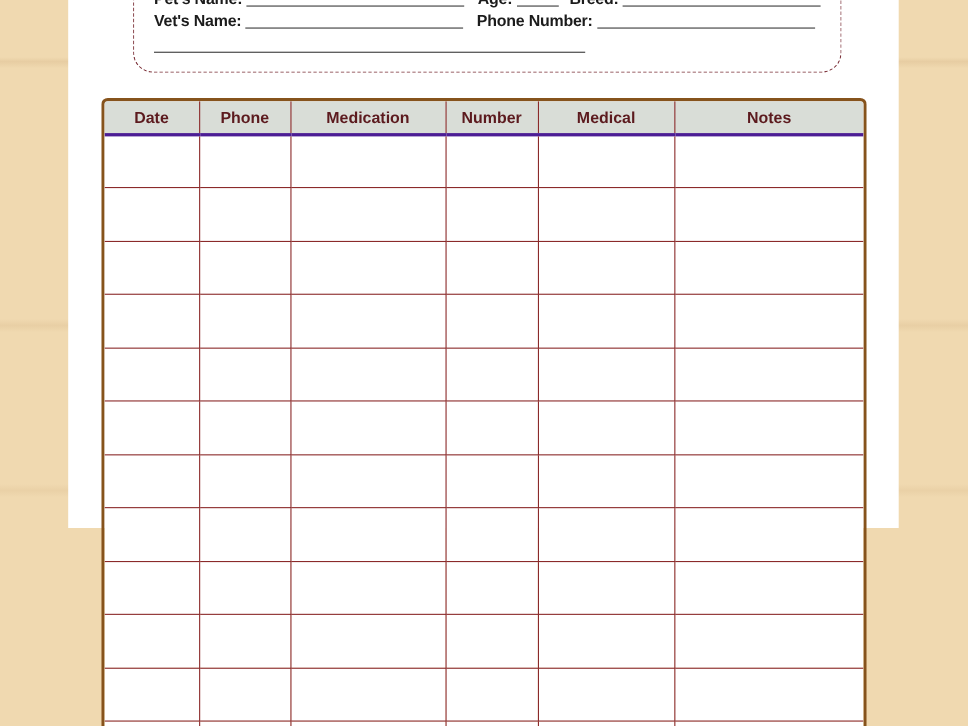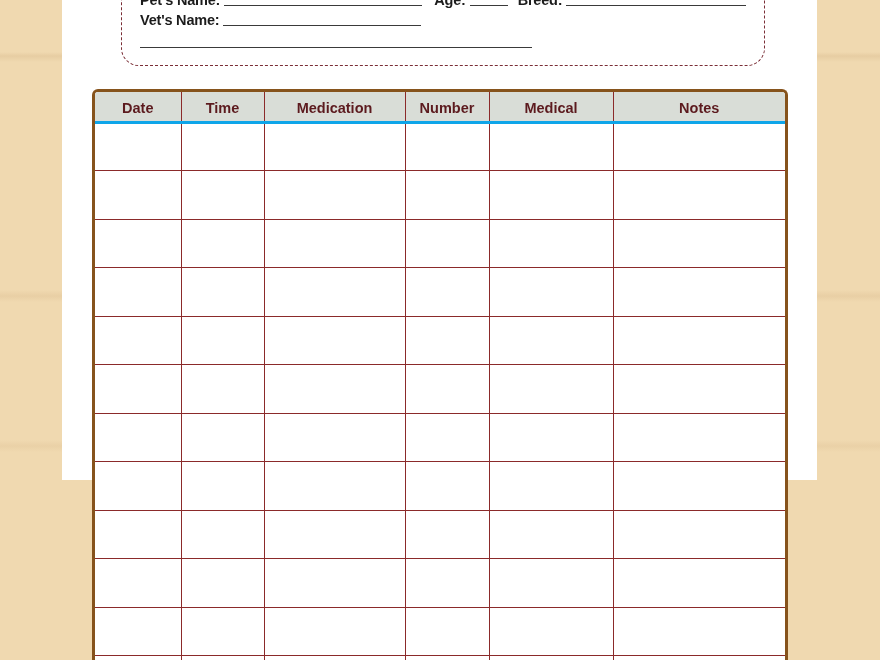--- a/index.html
+++ b/index.html
@@ -55,21 +55,21 @@
     width: 100%;
     table-layout: fixed;
   }
   th {
     background: #d9ddd7;
     color: #5c1a1e;
     font-size: 14.5px;
     font-weight: bold;
     height: 30px;
     border-right: 1.5px solid #8b2a2a;
-    border-bottom: 3px solid #0ea5e9;
+    border-bottom: 3px solid #4c1d95;
     text-align: center;
     vertical-align: middle;
     padding-top: 3px;
   }
   th:last-child { border-right: none; }
   td {
     height: 48.5px;
     border-right: 1.5px solid #8b2a2a;
     border-bottom: 1.5px solid #8b2a2a;
     background: #fff;
@@ -94,20 +94,24 @@
     </div>
     <div class="field" style="margin-left:10px;">
       <span class="field-label">Breed:</span>
       <span class="field-blank" style="width:180px;"></span>
     </div>
   </div>
 
   <div class="info-line" style="top:8px;">
     <div class="field">
       <span class="field-label">Vet's Name:</span>
+      <span class="field-blank" style="width:198px;"></span>
+    </div>
+    <div class="field" style="margin-left:12px;">
+      <span class="field-label">Phone Number:</span>
       <span class="field-blank" style="width:198px;"></span>
     </div>
   </div>
 
   <div class="info-line" style="top:30px;">
     <div class="field">
       <span class="field-blank" style="width:392px;"></span>
     </div>
   </div>
 
@@ -117,21 +121,21 @@
         <col style="width:86px">
         <col style="width:83px">
         <col style="width:141px">
         <col style="width:84px">
         <col style="width:124px">
         <col>
       </colgroup>
       <thead>
         <tr>
           <th>Date</th>
-          <th>Time</th>
+          <th>Phone</th>
           <th>Medication</th>
           <th>Number</th>
           <th>Medical</th>
           <th>Notes</th>
         </tr>
       </thead>
       <tbody id="log-body">
           <tr>
             <td></td>
             <td></td>

